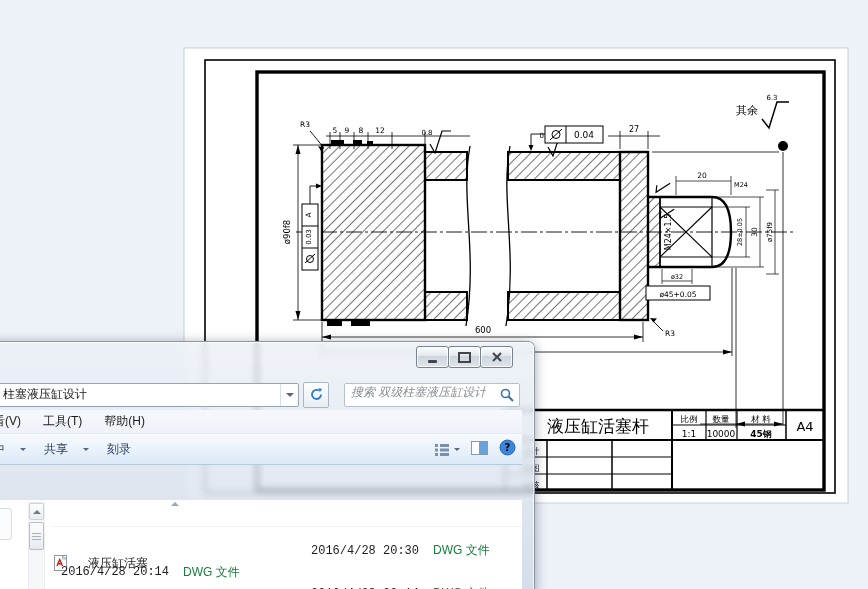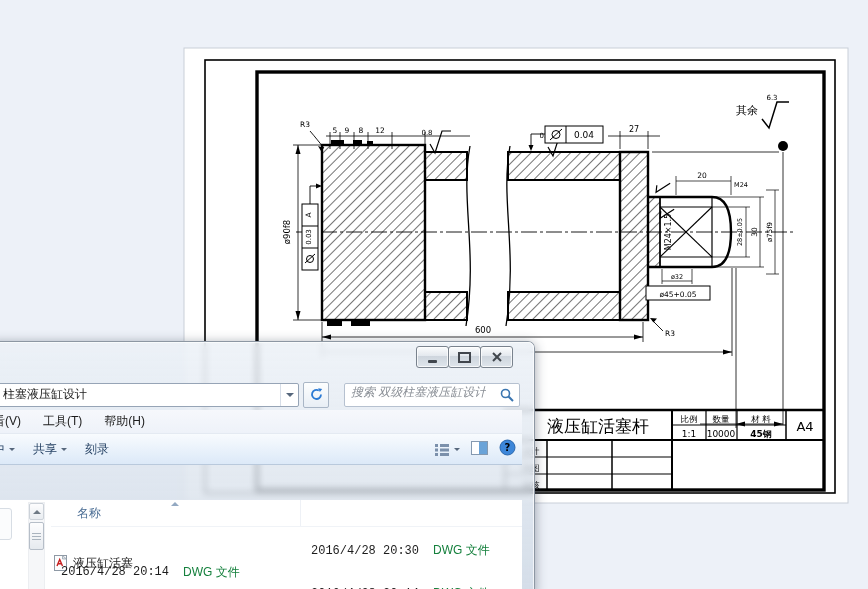--- a/index.html
+++ b/index.html
@@ -38,21 +38,21 @@
     position:relative;display:flex;box-sizing:border-box;margin-left:11px;}
   .search-text{font-size:12px;font-style:italic;color:#8a8f96;padding-left:6px;white-space:nowrap;
     overflow:hidden;max-width:160px;}
   .search-icon{position:absolute;right:5px;top:4px;}
   .menubar{height:23px;background:linear-gradient(#f6f8fc,#eef2f9);display:flex;align-items:center;
     font-size:12px;color:#1b1b1b;border-bottom:1px solid #e4eaf2;}
   .menu-item{padding:0 11px;line-height:23px;}
   .menu-item:first-child{padding-left:4px;margin-left:-6px;}
   .toolbar{height:30px;background:linear-gradient(#f8fbfe,#eaf2fb 50%,#dce9f8);
     border-bottom:1px solid #b9c9dc;display:flex;align-items:center;font-size:12px;color:#1e3b5e;}
-  .tool-item{display:flex;align-items:center;gap:4px;padding:0 9px;height:100%;}
+  .tool-item{display:flex;align-items:center;gap:15px;padding:0 9px;height:100%;}
   .tool-item:first-child{padding-left:2px;margin-left:-4px;}
   .tool-right{margin-left:auto;display:flex;align-items:center;gap:11px;margin-right:6px;}
   .filearea{position:absolute;top:121px;left:0;right:0;bottom:0;background:#fff;display:flex;}
   .navpane{width:56px;position:relative;background:#fff;}
   .tree-edge{position:absolute;left:2px;top:8px;width:13px;height:30px;
     border:1px solid #d7dde4;border-radius:3px;background:#fbfcfd;}
   .vscroll{position:absolute;right:6px;top:2px;width:17px;bottom:0;
     background:#f6f7f9;border:1px solid #eceef1;box-sizing:border-box;}
   .scroll-up{height:15px;background:linear-gradient(#fdfdfe,#e9edf1);border:1px solid #ccd2d9;
     border-radius:2px;display:flex;align-items:center;justify-content:center;margin:0;}
@@ -67,21 +67,21 @@
   .col-h{font-size:12px;color:#4a6d94;display:flex;align-items:center;box-sizing:border-box;
     border-right:1px solid #eef1f6;}
   .col-h.c1{width:250px;padding-left:26px;}
   .col-h.c2{width:125px;padding-left:10px;}
   .col-h.c3{width:96px;padding-left:7px;}
   .sort-tri{position:absolute;left:120px;top:2px;width:0;height:0;
     border-left:4px solid transparent;border-right:4px solid transparent;
     border-bottom:4px solid #93a9c2;}
   .rows{margin-top:13px;}
   .file-row{height:21.5px;display:flex;align-items:center;font-size:12px;color:#1c1c1c;}
-  .cell-name{width:250px;display:flex;align-items:center;gap:6px;padding-left:3px;box-sizing:border-box;margin-top:25px;}
+  .cell-name{width:250px;display:flex;align-items:center;gap:21px;padding-left:3px;box-sizing:border-box;margin-top:25px;}
   .cell-date{width:125px;padding-left:10px;box-sizing:border-box;color:#1c1c1c;font-family:Liberation Mono, monospace;}
   .cell-type{width:96px;padding-left:7px;box-sizing:border-box;color:#15803d;}
 </style>
 </head>
 <body>
 
 <svg id="cad" width="868" height="589">
   <defs>
     <pattern id="hat" width="7" height="7" patternUnits="userSpaceOnUse" patternTransform="rotate(45)">
       <line x1="0" y1="0" x2="0" y2="7" stroke="#000" stroke-width="1.1"></line>
@@ -376,21 +376,20 @@
           <div class="scroll-thumb">
             <span class="grip"></span>
               <span class="grip"></span>
               <span class="grip"></span>
           </div>
         </div>
       </div>
       <div class="listarea">
         <div class="col-headers">
           <i class="sort-tri"></i>
-          <div class="col-h c1">名称</div>
         </div>
         <div class="rows">
           <div class="file-row">
             <span class="cell-name">
               <svg width="13" height="16">
                 <rect x="0.5" y="0.5" width="12" height="15" fill="#fdfdfd" stroke="#8e99a5"></rect>
                 <path d="M8.5,0.5 L12.5,4 L8.5,4 z" fill="#dde3ea" stroke="#8e99a5" stroke-width="0.7"></path>
                 <path d="M3,11 L5.7,4.5 L8.5,11 M4.2,8.7 L7.4,8.7" fill="none" stroke="#c61e1e" stroke-width="1.4"></path>
               </svg>
               <span>液压缸活塞</span>

